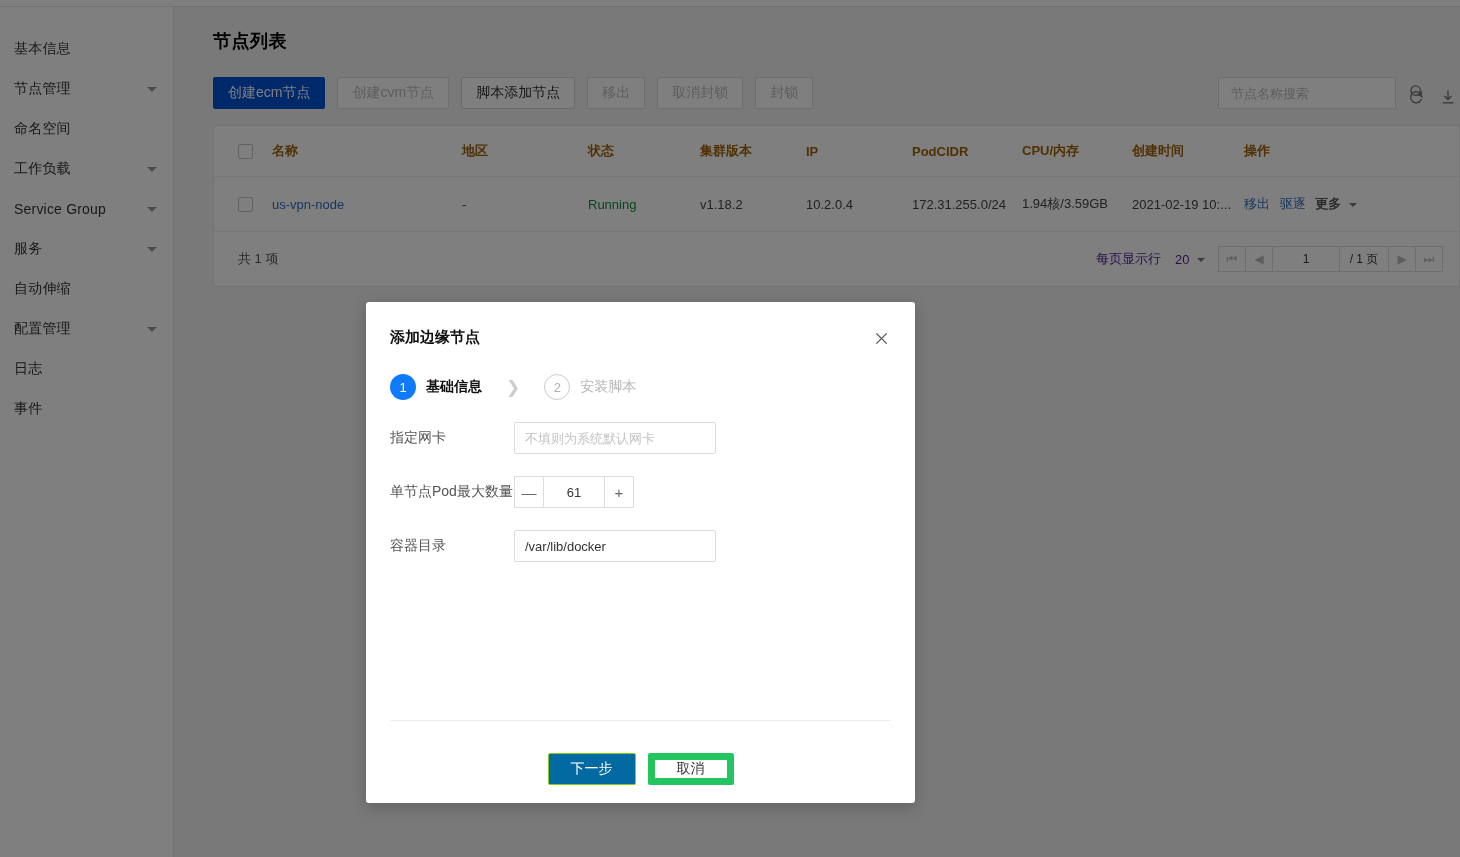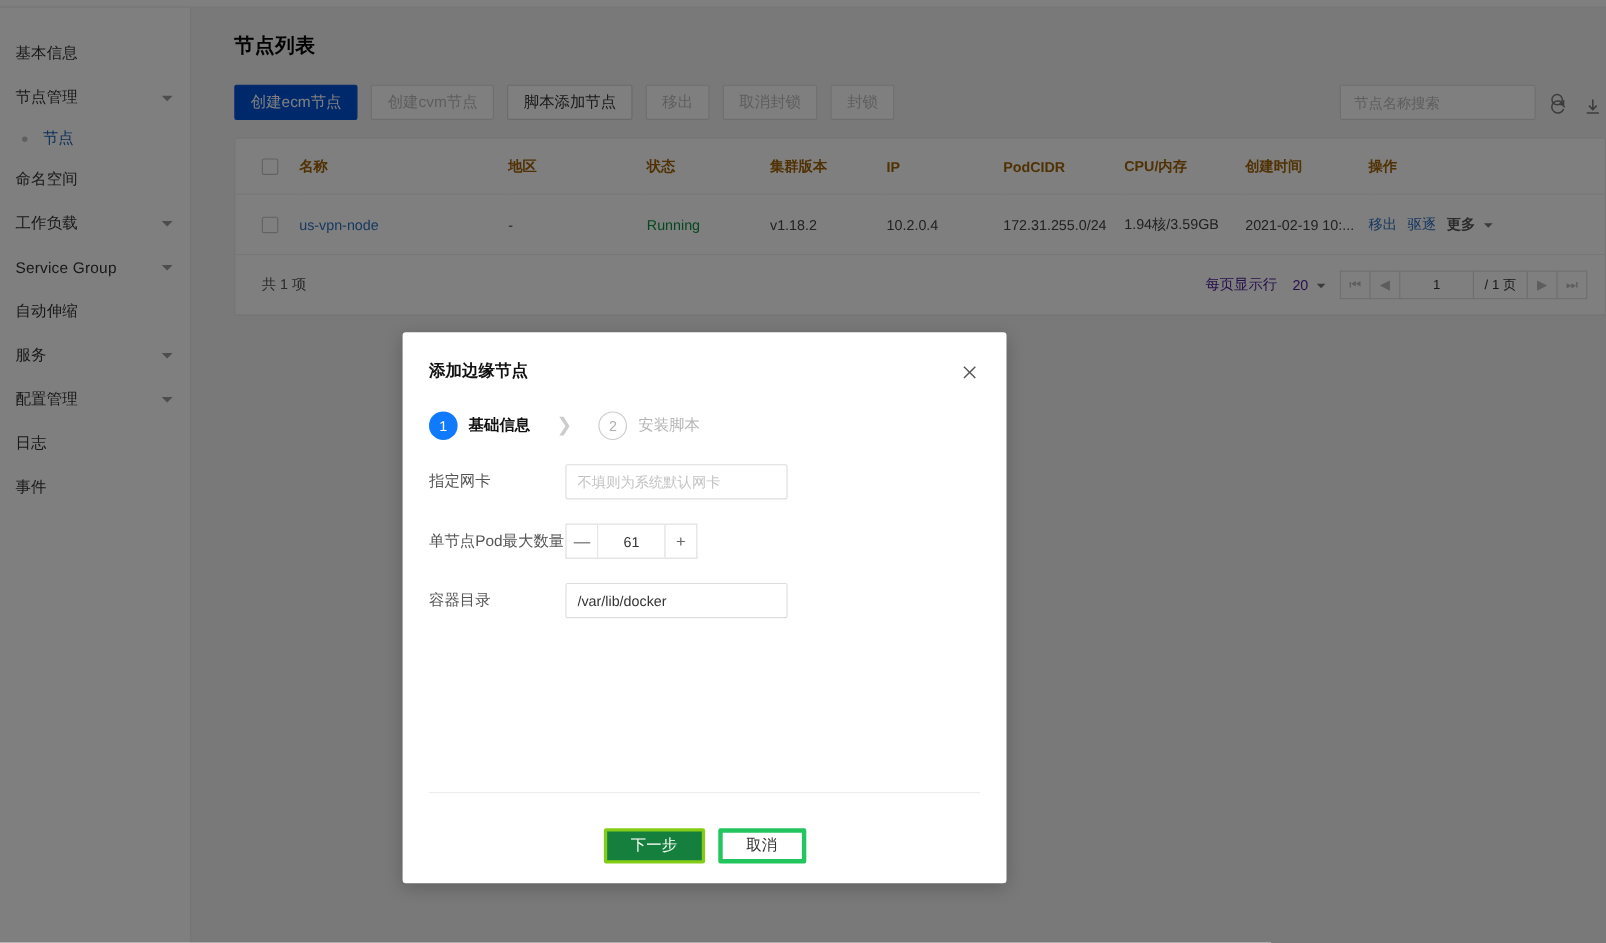--- a/index.html
+++ b/index.html
@@ -205,59 +205,55 @@
   }
   .modal-foot {
     position: absolute; left: 0; right: 0; bottom: 18px;
     display: flex; justify-content: center; align-items: center;
   }
   .mbtn {
     height: 32px; padding: 0 22px; font-size: 14px; border-radius: 2px;
     display: inline-flex; align-items: center; justify-content: center;
     cursor: pointer;
   }
-  .mbtn.next { background: #15803d; color: #fff; border: 3px solid #84cc16; margin-right: 12px; }
-  .mbtn.cancel { background: #fff; color: #333; border: 4px solid #22c55e; }
+  .mbtn.next { background: #0369a1; color: #fff; border: 1px solid #84cc16; margin-right: 12px; }
+  .mbtn.cancel { background: #fff; color: #333; border: 7px solid #22c55e; }
 </style>
 </head>
 <body>
 
 <div id="app">
 
   <div class="top-strip"></div>
 
   <div class="sidebar">
     <div class="nav-item">
       <span class="nav-label">基本信息</span>
     </div>
     <div class="nav-item">
       <span class="nav-label">节点管理</span>
       <span class="caret"></span>
     </div>
-    <div class="nav-sub">
-      <span class="bullet"></span>
-      <span class="nav-label">节点</span>
-    </div>
     <div class="nav-item">
       <span class="nav-label">命名空间</span>
     </div>
     <div class="nav-item">
       <span class="nav-label">工作负载</span>
       <span class="caret"></span>
     </div>
     <div class="nav-item">
       <span class="nav-label">Service Group</span>
       <span class="caret"></span>
     </div>
     <div class="nav-item">
-      <span class="nav-label">自动伸缩</span>
-    </div>
-    <div class="nav-item">
       <span class="nav-label">服务</span>
       <span class="caret"></span>
+    </div>
+    <div class="nav-item">
+      <span class="nav-label">自动伸缩</span>
     </div>
     <div class="nav-item">
       <span class="nav-label">配置管理</span>
       <span class="caret"></span>
     </div>
     <div class="nav-item">
       <span class="nav-label">日志</span>
     </div>
     <div class="nav-item">
       <span class="nav-label">事件</span>

